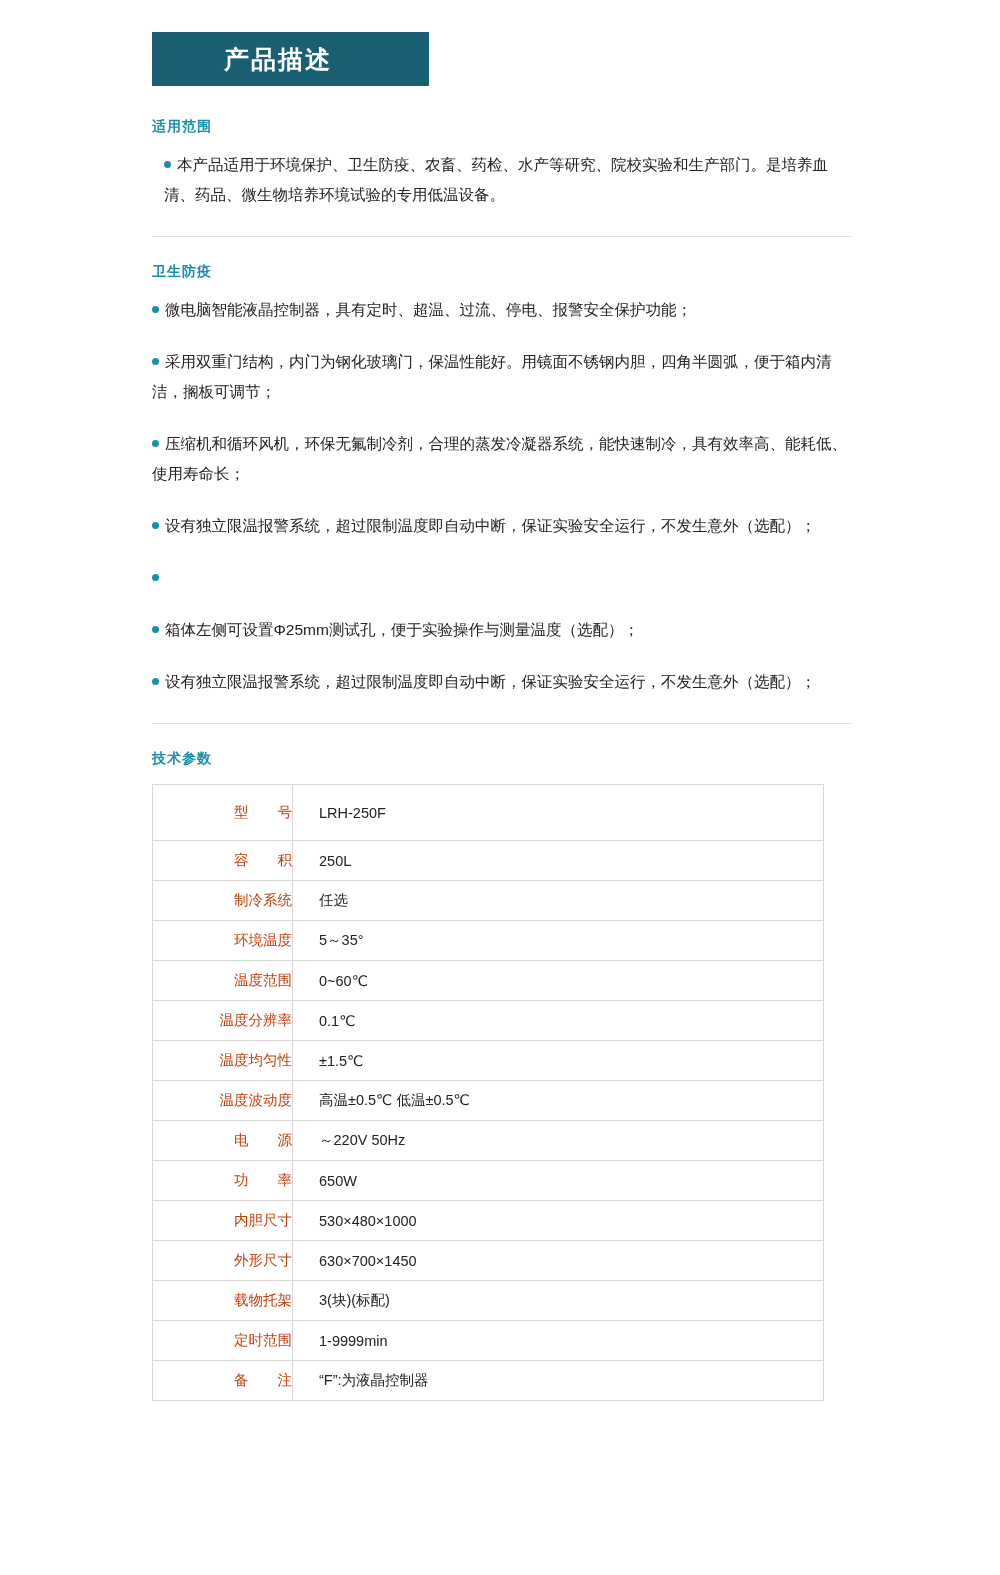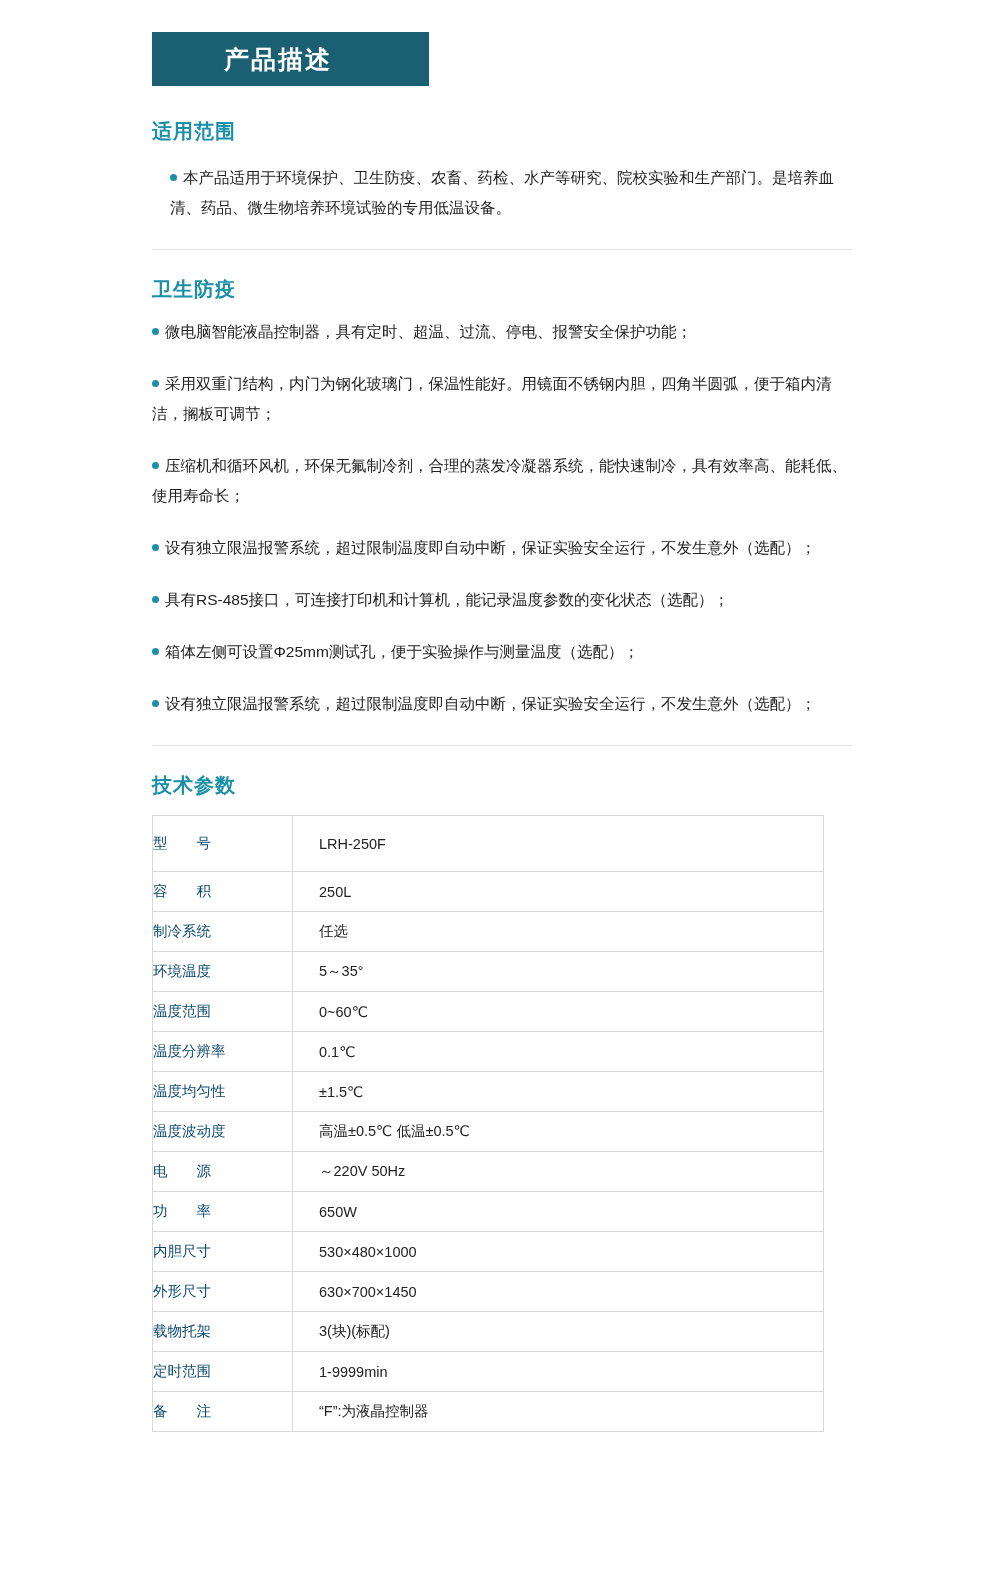--- a/index.html
+++ b/index.html
@@ -34,31 +34,31 @@
     margin-left: 72px;
   }
   .content {
     position: absolute;
     left: 152px;
     top: 106px;
     width: 700px;
   }
   .section-heading {
     color: #1a8fa8;
-    font-size: 20px;
+    font-size: 14px;
     font-weight: bold;
     letter-spacing: 1px;
     margin: 0 0 14px 0;
   }
   .sec-scope { margin-top: 12px; }
   .para {
     color: #222222;
     font-size: 15.5px;
     line-height: 30px;
-    margin: 18px;
+    margin: 12px;
     text-indent: 0;
   }
   .bullet-dot {
     display: inline-block;
     width: 7px;
     height: 7px;
     border-radius: 50%;
     background: #1a8fa8;
     margin-right: 6px;
     vertical-align: 2px;
@@ -85,22 +85,22 @@
   }
   table.spec-table td {
     border: 1px solid #d8d8d8;
     font-size: 14.5px;
     color: #222222;
     height: 40px;
     padding: 0 0 0 0;
   }
   table.spec-table td.k {
     width: 140px;
-    text-align: left;
-    color: #0c4a6e;
+    text-align: right;
+    color: #c2410c;
   }
   table.spec-table td.v {
     padding-left: 26px;
   }
   table.spec-table tr.first td { height: 56px; }
   .spacer-bottom { height: 80px; }
 </style>
 </head>
 <body>
 
@@ -130,21 +130,21 @@
       <p class="feature-item">
         <span class="bullet-dot"></span><span>采用双重门结构，内门为钢化玻璃门，保温性能好。用镜面不锈钢内胆，四角半圆弧，便于箱内清洁，搁板可调节；</span>
       </p>
       <p class="feature-item">
         <span class="bullet-dot"></span><span>压缩机和循环风机，环保无氟制冷剂，合理的蒸发冷凝器系统，能快速制冷，具有效率高、能耗低、使用寿命长；</span>
       </p>
       <p class="feature-item">
         <span class="bullet-dot"></span><span>设有独立限温报警系统，超过限制温度即自动中断，保证实验安全运行，不发生意外（选配）；</span>
       </p>
       <p class="feature-item">
-        <span class="bullet-dot"></span><span>具有RS-485接口，可连接打印机和计算机，能记录温度参数的变化状态（选配）；</span>
+        <span class="bullet-dot"></span>
       </p>
       <p class="feature-item">
         <span class="bullet-dot"></span><span>箱体左侧可设置Φ25mm测试孔，便于实验操作与测量温度（选配）；</span>
       </p>
       <p class="feature-item">
         <span class="bullet-dot"></span><span>设有独立限温报警系统，超过限制温度即自动中断，保证实验安全运行，不发生意外（选配）；</span>
       </p>
     </div>
 
     <hr class="divider">

